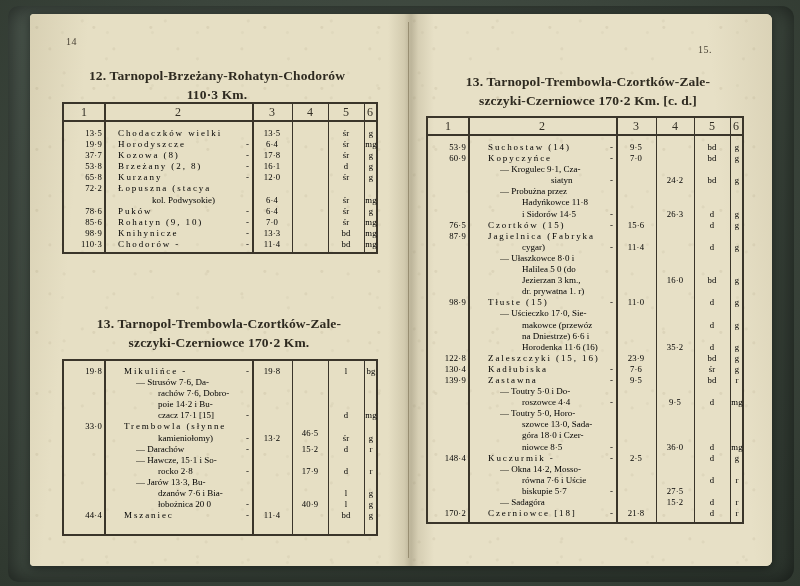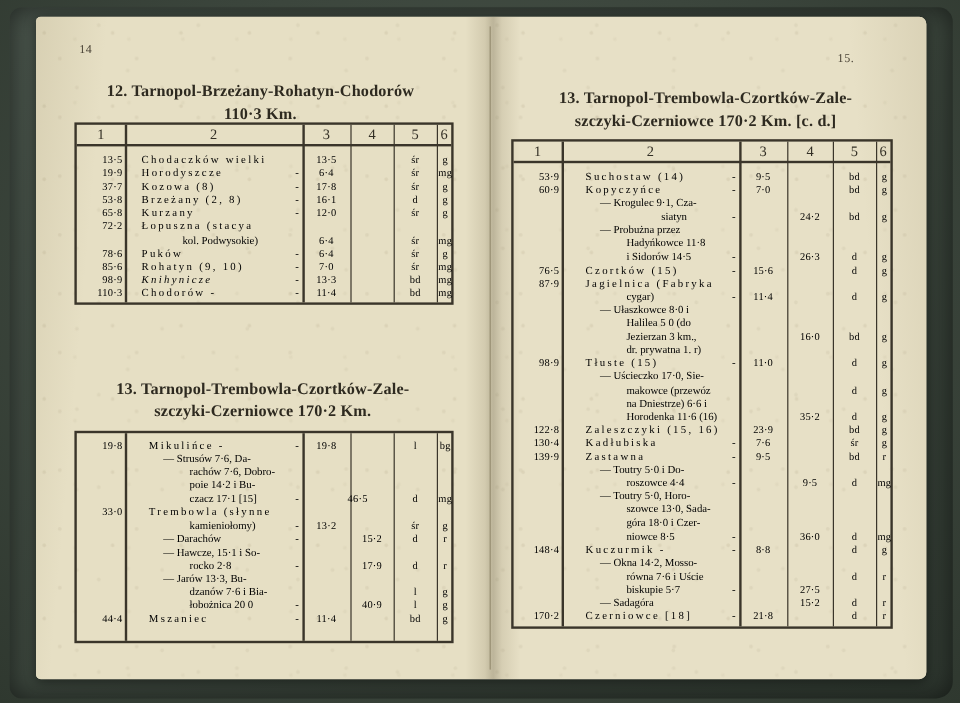--- a/index.html
+++ b/index.html
@@ -257,21 +257,21 @@
             <div class="c1" style="left:0px; width:38px; padding-right:2px;">85·6</div>
             <div class="c2 sp" style="left:54px;">Rohatyn (9, 10)</div>
             <div class="leader" style="left:182px;">-</div>
             <div class="c3" style="left:188px; width:40px;">7·0</div>
             <div class="c4" style="left:228px; width:36px;"></div>
             <div class="c5" style="left:264px; width:36px;">śr</div>
             <div class="c6" style="left:300px; width:14px;">mg</div>
           </div>
           <div class="row">
             <div class="c1" style="left:0px; width:38px; padding-right:2px;">98·9</div>
-            <div class="c2 sp" style="left:54px;font-style:italic;">Knihynicze</div>
+            <div class="c2 sp" style="left:54px;">Knihynicze</div>
             <div class="leader" style="left:182px;">-</div>
             <div class="c3" style="left:188px; width:40px;">13·3</div>
             <div class="c4" style="left:228px; width:36px;"></div>
             <div class="c5" style="left:264px; width:36px;">bd</div>
             <div class="c6" style="left:300px; width:14px;">mg</div>
           </div>
           <div class="row">
             <div class="c1" style="left:0px; width:38px; padding-right:2px;">110·3</div>
             <div class="c2 sp" style="left:54px;">Chodorów -</div>
             <div class="leader" style="left:182px;">-</div>
@@ -326,21 +326,21 @@
             <div class="c3" style="left:188px; width:40px;"></div>
             <div class="c4" style="left:228px; width:36px;"></div>
             <div class="c5" style="left:264px; width:36px;"></div>
             <div class="c6" style="left:300px; width:14px;"></div>
           </div>
           <div class="row">
             <div class="c1" style="left:0px; width:38px; padding-right:2px;"></div>
             <div class="c2" style="left:94px;">czacz 17·1 [15]</div>
             <div class="leader" style="left:182px;">-</div>
             <div class="c3" style="left:188px; width:40px;"></div>
-            <div class="c4" style="left:216px; width:36px;">46·5</div>
+            <div class="c4" style="left:228px; width:36px;margin-top:18px;">46·5</div>
             <div class="c5" style="left:264px; width:36px;">d</div>
             <div class="c6" style="left:300px; width:14px;">mg</div>
           </div>
           <div class="row">
             <div class="c1" style="left:0px; width:38px; padding-right:2px;">33·0</div>
             <div class="c2 sp" style="left:60px;">Trembowla (słynne</div>
             <div class="c3" style="left:188px; width:40px;"></div>
             <div class="c4" style="left:228px; width:36px;"></div>
             <div class="c5" style="left:264px; width:36px;"></div>
             <div class="c6" style="left:300px; width:14px;"></div>
@@ -673,21 +673,21 @@
             <div class="leader" style="left:182px;">-</div>
             <div class="c3" style="left:188px; width:40px;"></div>
             <div class="c4" style="left:228px; width:38px;">36·0</div>
             <div class="c5" style="left:266px; width:36px;">d</div>
             <div class="c6" style="left:302px; width:14px;">mg</div>
           </div>
           <div class="row">
             <div class="c1" style="left:0px; width:38px; padding-right:2px;">148·4</div>
             <div class="c2 sp" style="left:60px;">Kuczurmik -</div>
             <div class="leader" style="left:182px;">-</div>
-            <div class="c3" style="left:188px; width:40px;">8·8</div>
+            <div class="c3" style="left:188px; width:40px;">2·5</div>
             <div class="c4" style="left:228px; width:38px;"></div>
             <div class="c5" style="left:266px; width:36px;">d</div>
             <div class="c6" style="left:302px; width:14px;">g</div>
           </div>
           <div class="row">
             <div class="c1" style="left:0px; width:38px; padding-right:2px;"></div>
             <div class="c2" style="left:72px;">—   Okna 14·2, Mosso-</div>
             <div class="c3" style="left:188px; width:40px;"></div>
             <div class="c4" style="left:228px; width:38px;"></div>
             <div class="c5" style="left:266px; width:36px;"></div>

